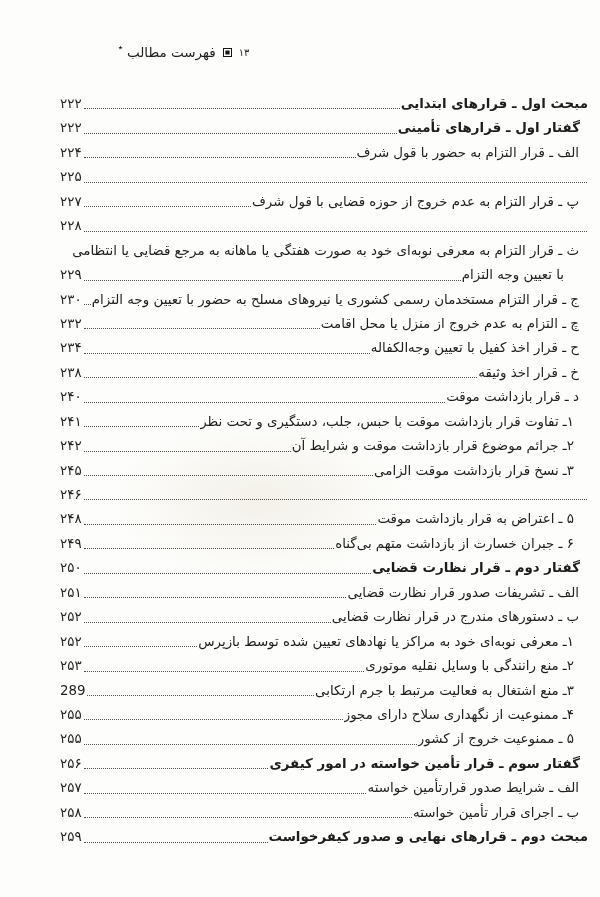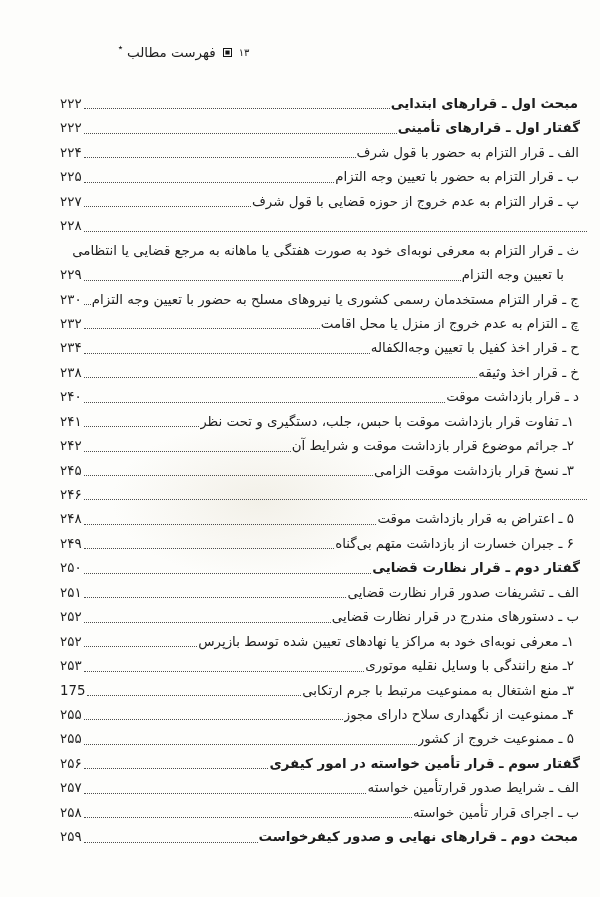--- a/index.html
+++ b/index.html
@@ -47,21 +47,21 @@
   .row.bold .title{font-weight:bold;}
   .row .title{flex:0 1 auto;overflow:hidden;}
   .row .leader{
     flex:1 1 6px;min-width:6px;
     align-self:flex-end;
     height:0;
     border-bottom:1.6px dotted #4c4c4c;
     margin:0 1px 7px 1px;
   }
   .row .pagenum{flex:0 0 auto;min-width:23px;text-align:left;}
-  .row.lvl0 .title{margin-right:10px;}
+  .row.lvl0 .title{margin-right:0;}
   .row.lvl1 .title{margin-right:8px;}
   .row.lvl2 .title{margin-right:9px;}
   .row.lvl3 .title{margin-right:14px;}
   .row.lvl4 .title{margin-right:24px;}
 </style>
 </head>
 <body>
 
 <div class="page">
   <div class="watermark"></div>
@@ -83,21 +83,20 @@
         <span class="title">گفتار اول ـ قرارهای تأمینی</span>
         <span class="leader"></span>
         <span class="pagenum">۲۲۲</span>
       </div>
       <div class="row lvl2">
         <span class="title">الف ـ قرار التزام به حضور با قول شرف</span>
         <span class="leader"></span>
         <span class="pagenum">۲۲۴</span>
       </div>
       <div class="row lvl2">
-        <span class="title">ب ـ قرار التزام به حضور با تعیین وجه التزام</span>
         <span class="leader"></span>
         <span class="pagenum">۲۲۵</span>
       </div>
       <div class="row lvl2">
         <span class="title">پ ـ قرار التزام به عدم خروج از حوزه قضایی با قول شرف</span>
         <span class="leader"></span>
         <span class="pagenum">۲۲۷</span>
       </div>
       <div class="row lvl2">
         <span class="leader"></span>
@@ -184,23 +183,23 @@
         <span class="title">۱ـ معرفی نوبه‌ای خود به مراکز یا نهادهای تعیین شده توسط بازپرس</span>
         <span class="leader"></span>
         <span class="pagenum">۲۵۲</span>
       </div>
       <div class="row lvl3">
         <span class="title">۲ـ منع رانندگی با وسایل نقلیه موتوری</span>
         <span class="leader"></span>
         <span class="pagenum">۲۵۳</span>
       </div>
       <div class="row lvl3">
-        <span class="title">۳ـ منع اشتغال به ممنوعیت مرتبط با جرم ارتکابی</span>
-        <span class="leader"></span>
-        <span class="pagenum">175</span>
+        <span class="title">۳ـ منع اشتغال به فعالیت مرتبط با جرم ارتکابی</span>
+        <span class="leader"></span>
+        <span class="pagenum">289</span>
       </div>
       <div class="row lvl3">
         <span class="title">۴ـ ممنوعیت از نگهداری سلاح دارای مجوز</span>
         <span class="leader"></span>
         <span class="pagenum">۲۵۵</span>
       </div>
       <div class="row lvl3">
         <span class="title">۵ ـ ممنوعیت خروج از کشور</span>
         <span class="leader"></span>
         <span class="pagenum">۲۵۵</span>

